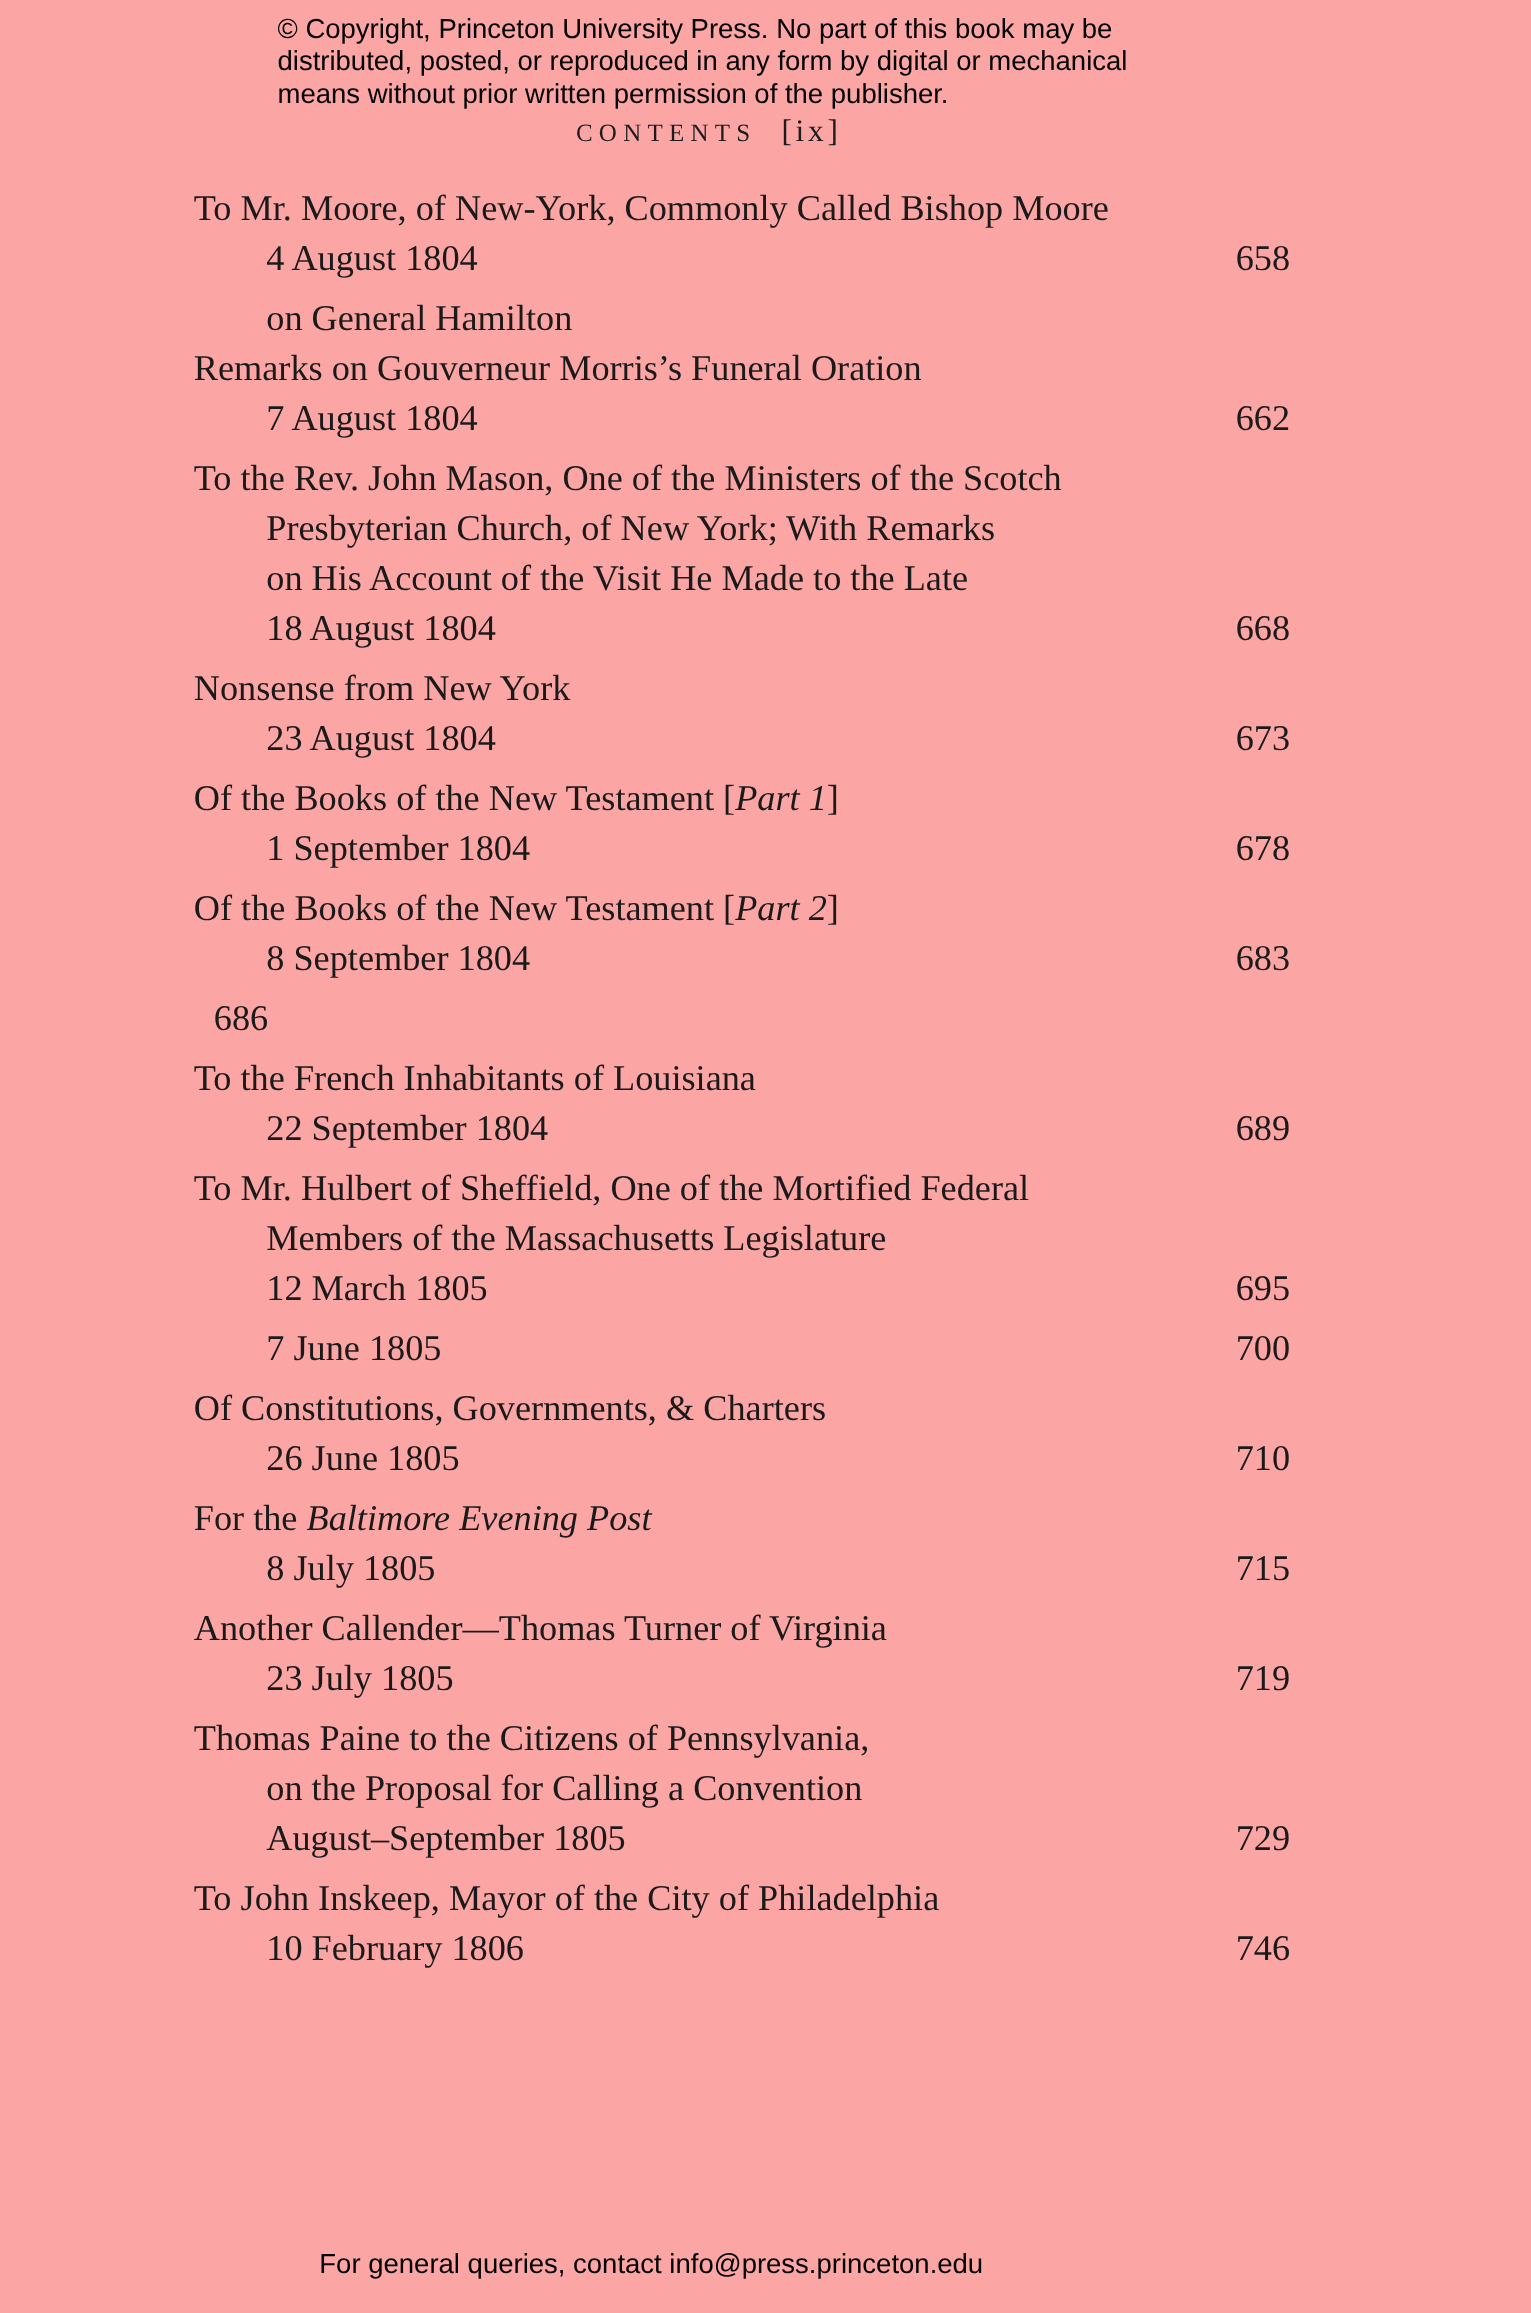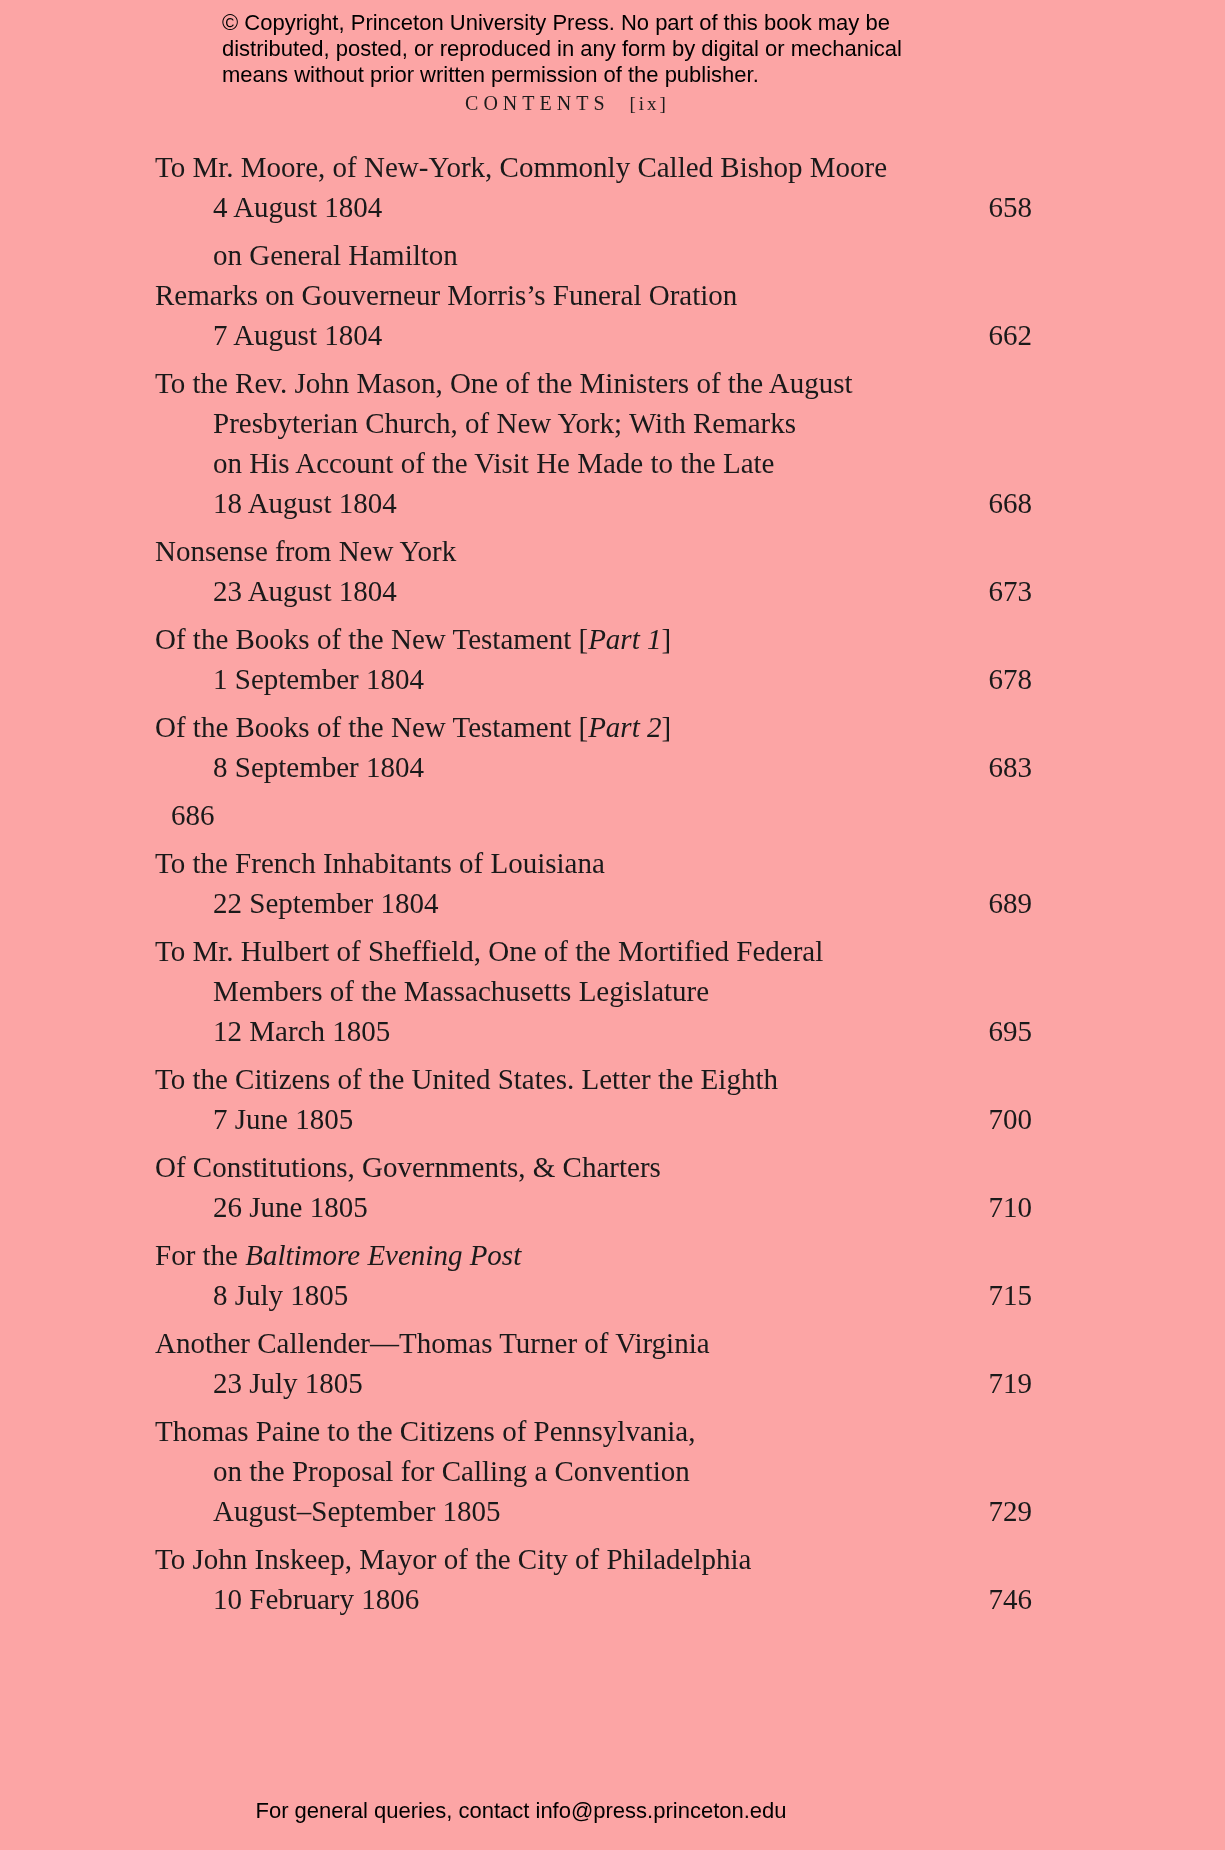--- a/index.html
+++ b/index.html
@@ -37,21 +37,21 @@
     color: #1c1c1c;
     white-space: nowrap;
   }
   .running-head .title {
     font-size: 20px;
     letter-spacing: 5px;
     font-variant: small-caps;
     text-transform: uppercase;
   }
   .running-head .folio {
-    font-size: 19px;
+    font-size: 25px;
     letter-spacing: 3px;
     margin-left: 20px;
   }
 
   
   .toc {
     position: absolute;
     left: 155px;
     top: 147px;
     width: 877px;
@@ -124,21 +124,21 @@
         <div class="toc-line">
           <span class="line-text"><span>Remarks on Gouverneur Morris’s Funeral Oration</span></span>
         </div>
         <div class="toc-line indent">
           <span class="line-text"><span>7 August 1804</span></span>
           <span class="page-num">662</span>
         </div>
       </div>
       <div class="toc-entry">
         <div class="toc-line">
-          <span class="line-text"><span>To the Rev. John Mason, One of the Ministers of the August</span></span>
+          <span class="line-text"><span>To the Rev. John Mason, One of the Ministers of the Scotch</span></span>
         </div>
         <div class="toc-line indent">
           <span class="line-text"><span>Presbyterian Church, of New York; With Remarks</span></span>
         </div>
         <div class="toc-line indent">
           <span class="line-text"><span>on His Account of the Visit He Made to the Late</span></span>
         </div>
         <div class="toc-line indent">
           <span class="line-text"><span>18 August 1804</span></span>
           <span class="page-num">668</span>
@@ -191,23 +191,20 @@
         </div>
         <div class="toc-line indent">
           <span class="line-text"><span>Members of the Massachusetts Legislature</span></span>
         </div>
         <div class="toc-line indent">
           <span class="line-text"><span>12 March 1805</span></span>
           <span class="page-num">695</span>
         </div>
       </div>
       <div class="toc-entry">
-        <div class="toc-line">
-          <span class="line-text"><span>To the Citizens of the United States. Letter the Eighth</span></span>
-        </div>
         <div class="toc-line indent">
           <span class="line-text"><span>7 June 1805</span></span>
           <span class="page-num">700</span>
         </div>
       </div>
       <div class="toc-entry">
         <div class="toc-line">
           <span class="line-text"><span>Of Constitutions, Governments, &amp; Charters</span></span>
         </div>
         <div class="toc-line indent">

